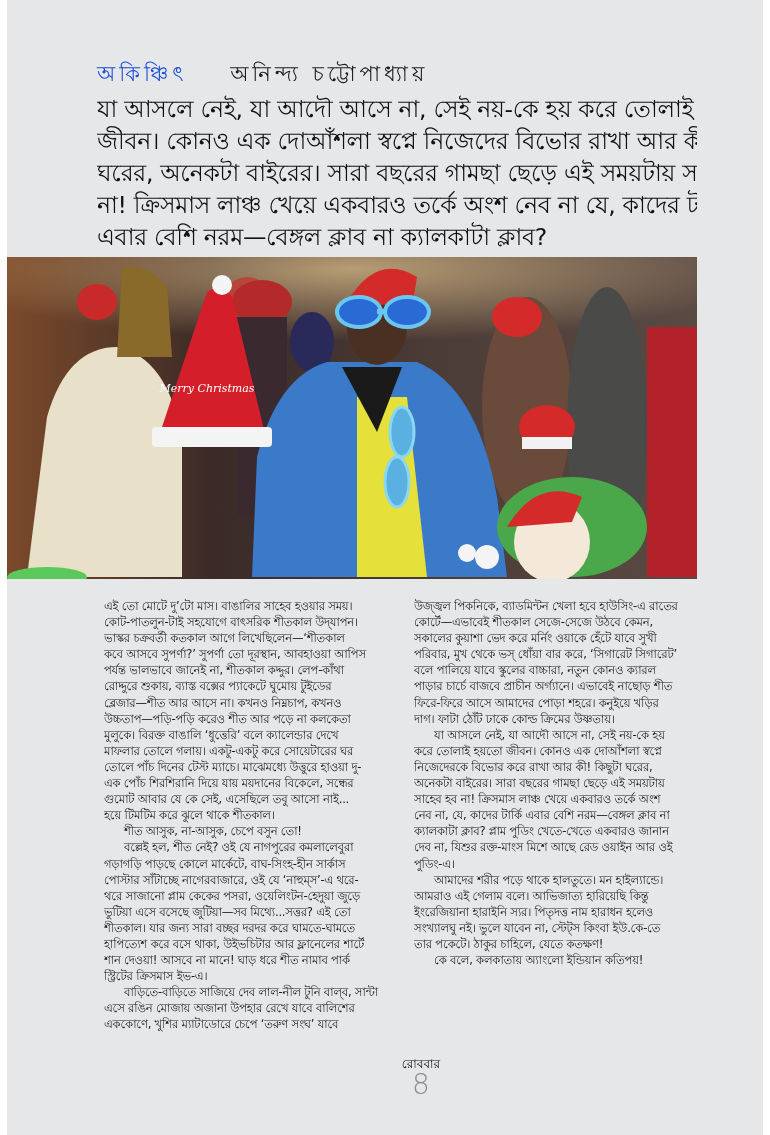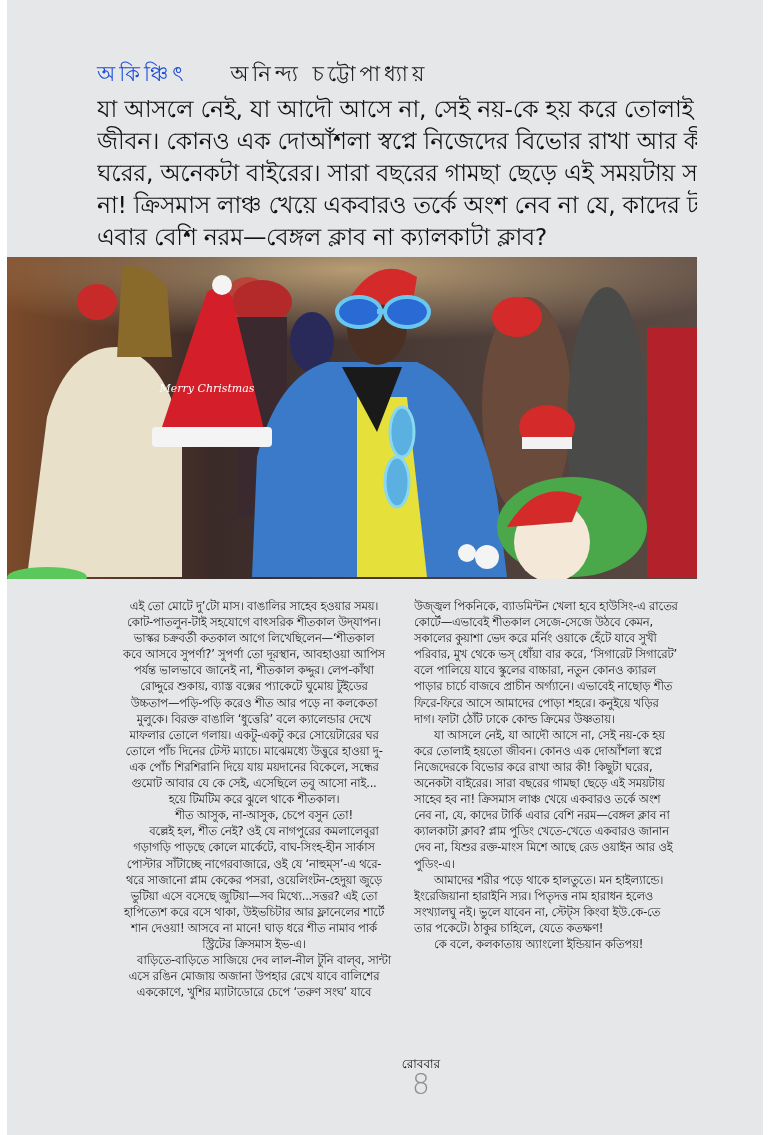--- a/index.html
+++ b/index.html
@@ -29,21 +29,21 @@
       overflow: hidden; background: #84cc16;
     }
     .photo svg { display: block; }
     .col {
       position: absolute; top: 598px; width: 300px;
       font-size: 11.6px; line-height: 16.1px; color: #1b1b1b;
       font-family: "DejaVu Sans", sans-serif; letter-spacing: -0.25px;
     }
     .col .line { display: block; white-space: nowrap; overflow: hidden; }
     .col .indent { padding-left: 20px; }
-    .col-left { left: 97px; text-align: center; }
+    .col-left { left: 97px; }
     .col-right { left: 407px; }
     .footer {
       position: absolute; left: 0; width: 756px; top: 1057px; text-align: center; margin-left: 36px;
     }
     .footer .mag-name { font-size: 12px; color: #111; display: block; line-height: 14px; }
     .footer .page-number { font-size: 28px; color: #8e8e8e; display: block; line-height: 28px; font-family: "DejaVu Sans", sans-serif; font-weight: 300; }
   </style>
 </head>
 <body>
 
@@ -129,33 +129,35 @@
     </svg>
   </div>
 
   <div class="col col-left">
     <span class="line">এই তো মোটে দু’টো মাস। বাঙালির সাহেব হওয়ার সময়।</span>
     <span class="line">কোট-পাতলুন-টাই সহযোগে বাৎসরিক শীতকাল উদ্‌যাপন।</span>
     <span class="line">ভাস্কর চক্রবর্তী কতকাল আগে লিখেছিলেন—‘শীতকাল</span>
     <span class="line">কবে আসবে সুপর্ণা?’ সুপর্ণা তো দূরস্থান, আবহাওয়া আপিস</span>
     <span class="line">পর্যন্ত ভালভাবে জানেই না, শীতকাল কদ্দুর। লেপ-কাঁথা</span>
     <span class="line">রোদ্দুরে শুকায়, ব্যাস্ত বক্সের প্যাকেটে ঘুমোয় টুইডের</span>
+    <span class="line">ব্লেজার—শীত আর আসে না। কখনও নিম্নচাপ, কখনও</span>
     <span class="line">উচ্চতাপ—পড়ি-পড়ি করেও শীত আর পড়ে না কলকেতা</span>
     <span class="line">মুলুকে। বিরক্ত বাঙালি ‘ধুত্তেরি’ বলে ক্যালেন্ডার দেখে</span>
     <span class="line">মাফলার তোলে গলায়। একটু-একটু করে সোয়েটারের ঘর</span>
     <span class="line">তোলে পাঁচ দিনের টেস্ট ম্যাচে। মাঝেমধ্যে উত্তুরে হাওয়া দু-</span>
     <span class="line">এক পোঁচ শিরশিরানি দিয়ে যায় ময়দানের বিকেলে, সন্ধের</span>
     <span class="line">গুমোট আবার যে কে সেই, এসেছিলে তবু আসো নাই...</span>
     <span class="line">হয়ে টিমটিম করে ঝুলে থাকে শীতকাল।</span>
     <span class="line indent">শীত আসুক, না-আসুক, চেপে বসুন তো!</span>
     <span class="line indent">বল্লেই হল, শীত নেই? ওই যে নাগপুরের কমলালেবুরা</span>
     <span class="line">গড়াগড়ি পাড়ছে কোলে মার্কেটে, বাঘ-সিংহ-হীন সার্কাস</span>
     <span class="line">পোস্টার সাঁটাচ্ছে নাগেরবাজারে, ওই যে ‘নাহুম্‌স’-এ থরে-</span>
     <span class="line">থরে সাজানো প্লাম কেকের পসরা, ওয়েলিংটন-হেদুয়া জুড়ে</span>
     <span class="line">ভুটিয়া এসে বসেছে জুটিয়া—সব মিথ্যে...সত্তর? এই তো</span>
+    <span class="line">শীতকাল। যার জন্য সারা বচ্ছর দরদর করে ঘামতে-ঘামতে</span>
     <span class="line">হাপিত্যেশ করে বসে থাকা, উইভচিটার আর ফ্লানেলের শার্টে</span>
     <span class="line">শান দেওয়া! আসবে না মানে! ঘাড় ধরে শীত নামাব পার্ক</span>
     <span class="line">স্ট্রিটের ক্রিসমাস ইভ-এ।</span>
     <span class="line indent">বাড়িতে-বাড়িতে সাজিয়ে দেব লাল-নীল টুনি বাল্‌ব, সান্টা</span>
     <span class="line">এসে রঙিন মোজায় অজানা উপহার রেখে যাবে বালিশের</span>
     <span class="line">এককোণে, খুশির ম্যাটাডোরে চেপে ‘তরুণ সংঘ’ যাবে</span>
   </div>
 
   <div class="col col-right">
     <span class="line">উজ্জ্বল পিকনিকে, ব্যাডমিন্টন খেলা হবে হাউসিং-এ রাতের</span>
@@ -169,20 +171,21 @@
     <span class="line indent">যা আসলে নেই, যা আদৌ আসে না, সেই নয়-কে হয়</span>
     <span class="line">করে তোলাই হয়তো জীবন। কোনও এক দোআঁশলা স্বপ্নে</span>
     <span class="line">নিজেদেরকে বিভোর করে রাখা আর কী! কিছুটা ঘরের,</span>
     <span class="line">অনেকটা বাইরের। সারা বছরের গামছা ছেড়ে এই সময়টায়</span>
     <span class="line">সাহেব হব না! ক্রিসমাস লাঞ্চ খেয়ে একবারও তর্কে অংশ</span>
     <span class="line">নেব না, যে, কাদের টার্কি এবার বেশি নরম—বেঙ্গল ক্লাব না</span>
     <span class="line">ক্যালকাটা ক্লাব? প্লাম পুডিং খেতে-খেতে একবারও জানান</span>
     <span class="line">দেব না, যিশুর রক্ত-মাংস মিশে আছে রেড ওয়াইন আর ওই</span>
     <span class="line">পুডিং-এ।</span>
     <span class="line indent">আমাদের শরীর পড়ে থাকে হালতুতে। মন হাইল্যান্ডে।</span>
+    <span class="line">আমরাও এই গেলাম বলে। আভিজাত্য হারিয়েছি কিন্তু</span>
     <span class="line">ইংরেজিয়ানা হারাইনি স্যর। পিতৃদত্ত নাম হারাধন হলেও</span>
     <span class="line">সংখ্যালঘু নই। ভুলে যাবেন না, স্টেট্‌স কিংবা ইউ.কে-তে</span>
     <span class="line">তার পকেটে। ঠাকুর চাহিলে, যেতে কতক্ষণ!</span>
     <span class="line indent">কে বলে, কলকাতায় অ্যাংলো ইন্ডিয়ান কতিপয়!</span>
   </div>
 
   <div class="footer">
     <span class="mag-name">রোববার</span>
     <span class="page-number">8</span>
   </div>

